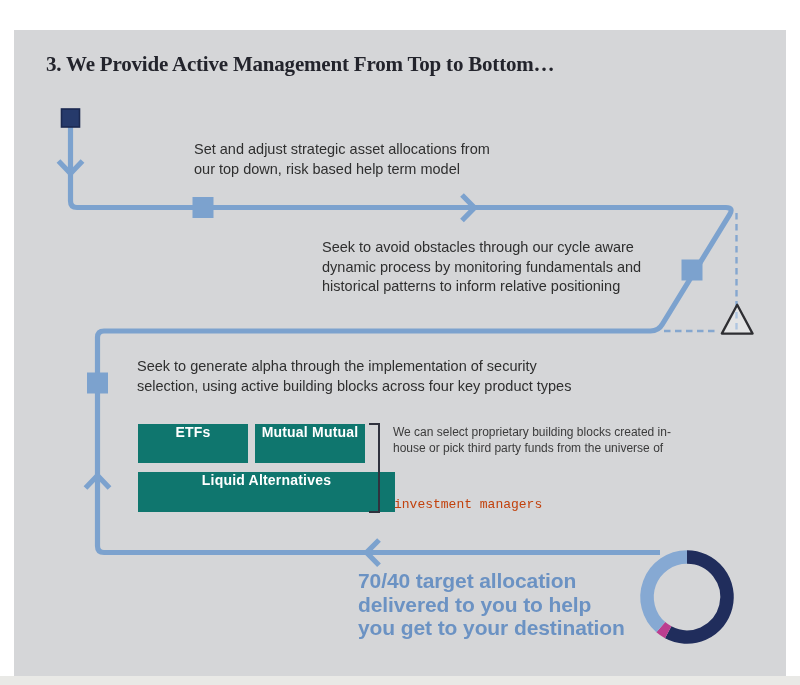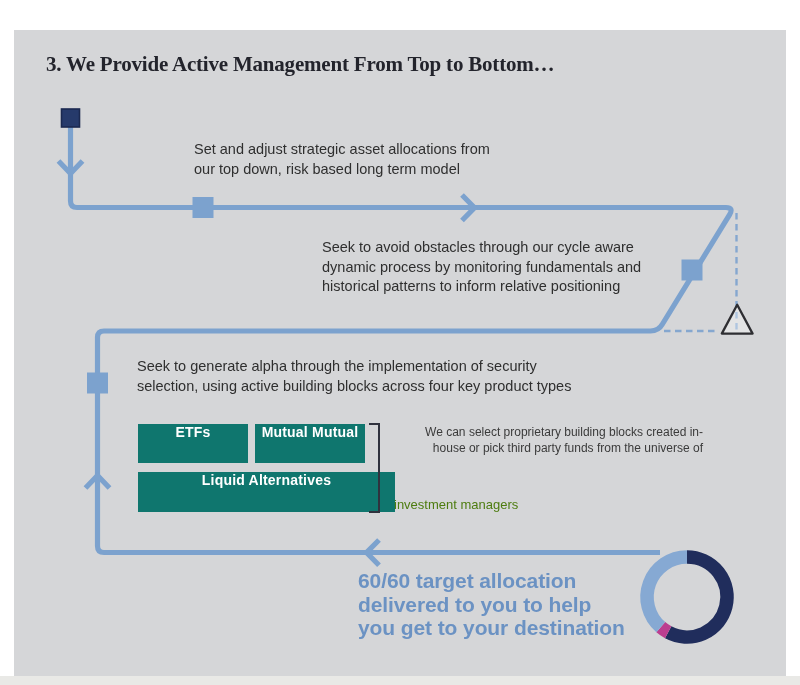--- a/index.html
+++ b/index.html
@@ -39,30 +39,30 @@
   .box-etfs  { left: 138px; top: 424px; width: 110px; height: 39px; }
   .box-mf    { left: 255px; top: 424px; width: 110px; height: 39px; }
   .box-la    { left: 138px; top: 472px; width: 257px; height: 40px; }
   .bracket {
     position: absolute; left: 369px; top: 423px; width: 11px; height: 90px;
     border-top: 2px solid #30323e; border-right: 2px solid #30323e;
     border-bottom: 2px solid #30323e;
   }
   .universe-note {
     position: absolute; left: 393px; top: 425px; width: 310px;
-    white-space: pre-line; font-size: 12px; line-height: 15.5px; color: #3b3b3b; text-align: right;
+    white-space: pre-line; font-size: 12px; line-height: 15.5px; color: #3b3b3b;
   }
   .universe-count {
     position: absolute; left: 391px; top: 451px;
     font-family: "Liberation Serif", serif; font-size: 41px; font-weight: 400;
     letter-spacing: -0.5px; color: #1e3a6e;
   }
   .universe-label {
     position: absolute; left: 394px; top: 497px;
-    font-size: 13px; color: #4d7c0f;
+    font-size: 13px; color: #c2410c; font-family: Liberation Mono, monospace;
   }
   .cta {
     position: absolute; left: 358px; top: 569px; width: 300px;
     white-space: pre-line; font-size: 21px; line-height: 23.5px;
     font-weight: 700; color: #6b92c3; letter-spacing: -0.1px;
   }
 </style>
 </head>
 <body>
 
@@ -92,21 +92,21 @@
     <g>
       <path d="M 687 557 A 40 40 0 1 1 668.2 632.3" fill="none" stroke="#202d5c" stroke-width="13.5"></path>
       <path d="M 668.2 632.3 A 40 40 0 0 1 660.8 627.2" fill="none" stroke="#bb3e90" stroke-width="13.5"></path>
       <path d="M 660.8 627.2 A 40 40 0 0 1 687 557" fill="none" stroke="#86a9d3" stroke-width="13.5"></path>
     </g>
   </svg>
 
   <h1 class="title">3. We Provide Active Management From Top to Bottom…</h1>
 
   <p class="step step1">Set and adjust strategic asset allocations from
-our top down, risk based long term model</p>
+our top down, risk based help term model</p>
   <p class="step step3">Seek to generate alpha through the implementation of security
 selection, using active building blocks across four key product types</p>
   <p class="step step2">Seek to avoid obstacles through our cycle aware
 dynamic process by monitoring fundamentals and
 historical patterns to inform relative positioning</p>
 
   <div class="product-box box-etfs">
     <span>ETFs</span>
   </div>
   <div class="product-box box-mf">
@@ -115,16 +115,16 @@
   <div class="product-box box-la">
     <span>Liquid Alternatives</span>
   </div>
 
   <div class="bracket"></div>
 
   <p class="universe-note">We can select proprietary building blocks created in-
 house or pick third party funds from the universe of</p>
   <p class="universe-label">investment managers</p>
 
-  <p class="cta">60/60 target allocation
+  <p class="cta">70/40 target allocation
 delivered to you to help
 you get to your destination</p>
 </div>
 
 </body></html>

